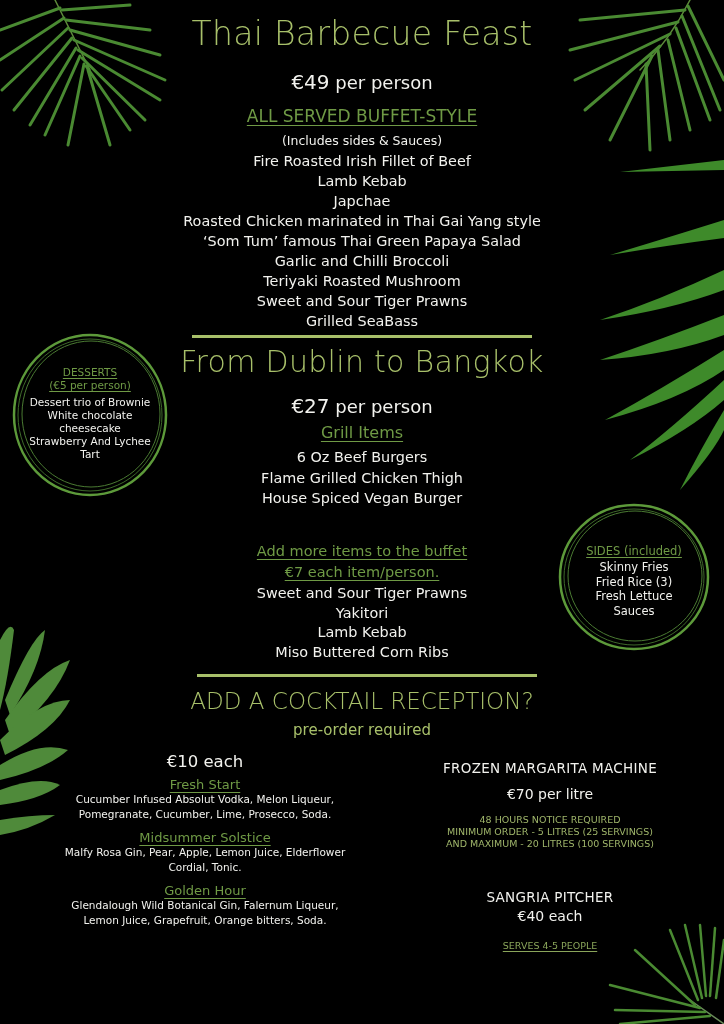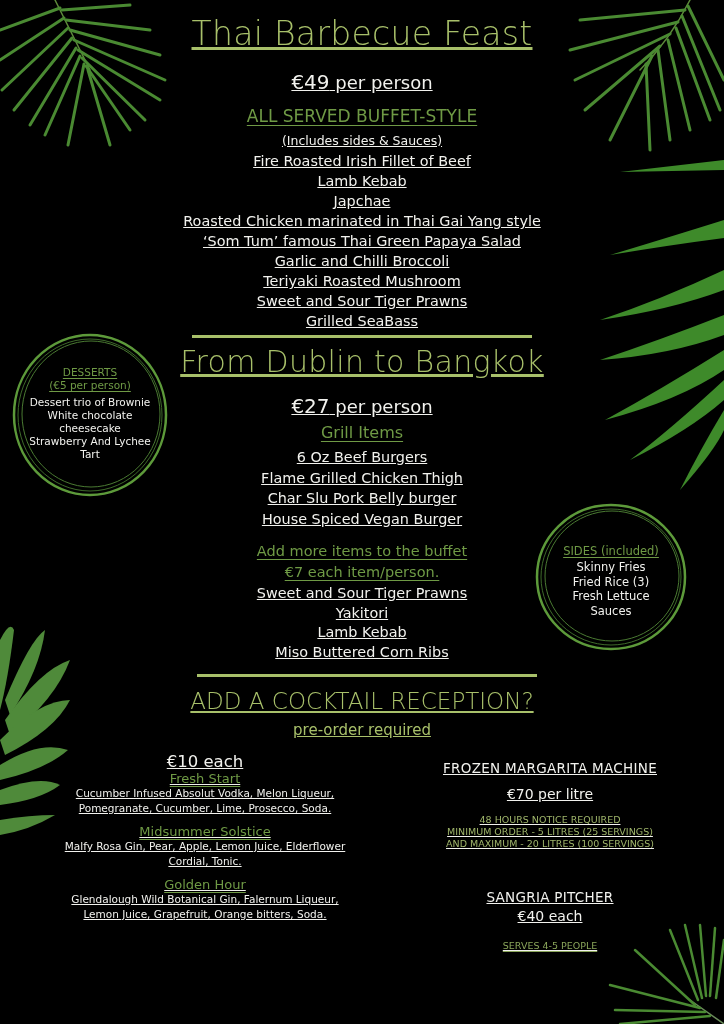--- a/index.html
+++ b/index.html
@@ -1,18 +1,18 @@
 <!DOCTYPE html>
 <html><head>
 <meta charset="utf-8">
 <style>
   html, body { margin:0; padding:0; background:#000; }
   body { width:724px; height:1024px; position:relative; overflow:hidden;
          font-family:"DejaVu Sans", sans-serif; color:#f2f2ee; }
-  .abs { position:absolute;text-decoration:underline; }
+  .abs { position:absolute; }
   .center { left:0; width:724px; text-align:center; }
   .green { color:#a8c06a; }
   .dgreen { color:#6f9a45; text-decoration:underline; text-underline-offset:3px; }
   .title { font-size:33px; font-weight:300; letter-spacing:0.3px; }
   .price { font-size:18px; }
   .price .big { font-size:20px; }
   .sub { font-size:17px; }
   .item { font-size:14.4px; line-height:20px; }
   .small { font-size:11.5px; }
   .rule { position:absolute; height:3px; background:#a8c06a; }
@@ -134,33 +134,32 @@
 </div>
 
 <div class="abs center green title" style="top:344px;font-size:30px">From Dublin to Bangkok</div>
 <div class="abs center price" style="top:394px">
   <span class="big">€27</span><span> per person</span>
 </div>
 <div class="abs center dgreen sub" style="top:423px;font-size:16px">Grill Items</div>
 <ul class="abs center items item" style="top:447px;line-height:20.5px">
   <li>6 Oz Beef Burgers</li>
   <li>Flame Grilled Chicken Thigh</li>
-  <li>Char Slu Pork Belly burger</li>
   <li>House Spiced Vegan Burger</li>
 </ul>
 <div class="abs center dgreen" style="top:543px;font-size:14.5px">Add more items to the buffet</div>
 <div class="abs center dgreen" style="top:564px;font-size:14.5px">€7 each item/person.</div>
 <ul class="abs center items item" style="top:584px;line-height:19.5px">
   <li>Sweet and Sour Tiger Prawns</li>
   <li>Yakitori</li>
   <li>Lamb Kebab</li>
   <li>Miso Buttered Corn Ribs</li>
 </ul>
 
-<div class="circle-wrap" style="left:533px;top:502px;width:156px;height:150px">
+<div class="circle-wrap" style="left:556px;top:502px;width:156px;height:150px">
   <svg width="156" height="150" viewBox="0 0 156 150" style="position:absolute;left:0;top:0">
     <ellipse cx="78" cy="75" rx="74" ry="72" fill="none" stroke="#5d9a3a" stroke-width="2.5"></ellipse>
     <ellipse cx="78" cy="75" rx="70" ry="68" fill="none" stroke="#3e6a2a" stroke-width="1"></ellipse>
     <ellipse cx="79" cy="74" rx="67" ry="65" fill="none" stroke="#4a7a32" stroke-width="1"></ellipse>
   </svg>
   <div class="circle-text dgreen" style="top:42px;font-size:11.5px;text-underline-offset:2px">SIDES (included)</div>
   <div class="circle-text" style="top:58px;font-size:11.5px;line-height:14.5px">
     <div>Skinny Fries</div>
     <div>Fried Rice (3)</div>
     <div>Fresh Lettuce</div>
@@ -168,21 +167,21 @@
   </div>
 </div>
 
 <div class="rule" style="left:197px;top:674px;width:340px"></div>
 
 <div class="abs center green" style="top:688px;font-size:23px;font-weight:300">ADD A COCKTAIL RECEPTION?</div>
 <div class="abs center green" style="top:721px;font-size:15px">pre-order required</div>
 
 <div class="abs" style="left:40px;top:752px;width:330px;text-align:center">
   <div style="font-size:16.5px">€10 each</div>
-  <div style="">
+  <div style="margin-top:6px">
     <div class="dgreen" style="font-size:13px">Fresh Start</div>
     <div style="font-size:10.5px;line-height:15px">
       <div>Cucumber Infused Absolut Vodka, Melon Liqueur,</div>
       <div>Pomegranate, Cucumber, Lime, Prosecco, Soda.</div>
     </div>
   </div>
   <div style="margin-top:8px">
     <div class="dgreen" style="font-size:13px">Midsummer Solstice</div>
     <div style="font-size:10.5px;line-height:15px">
       <div>Malfy Rosa Gin, Pear, Apple, Lemon Juice, Elderflower</div>

